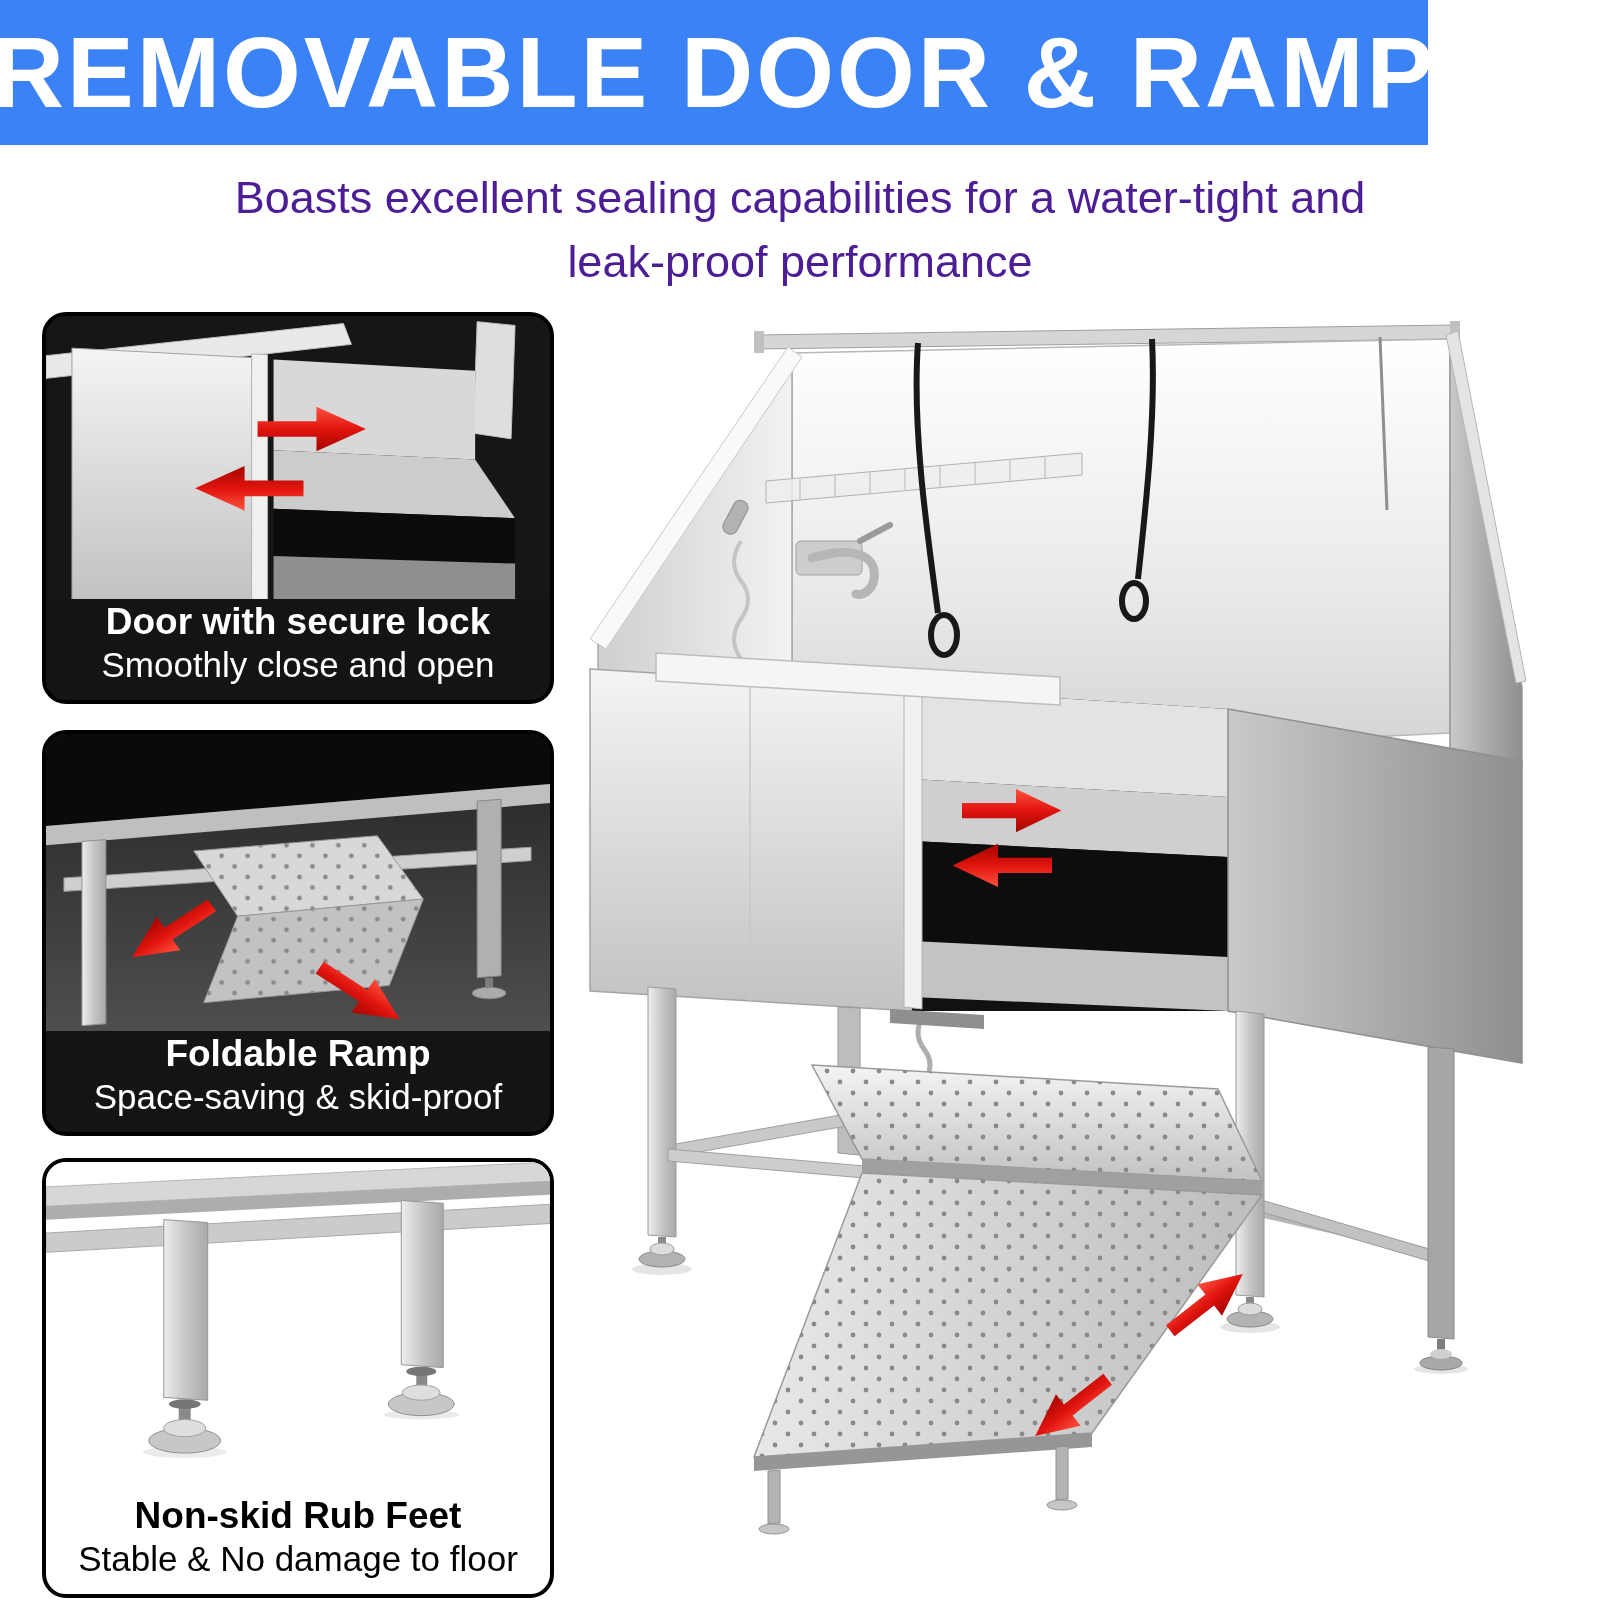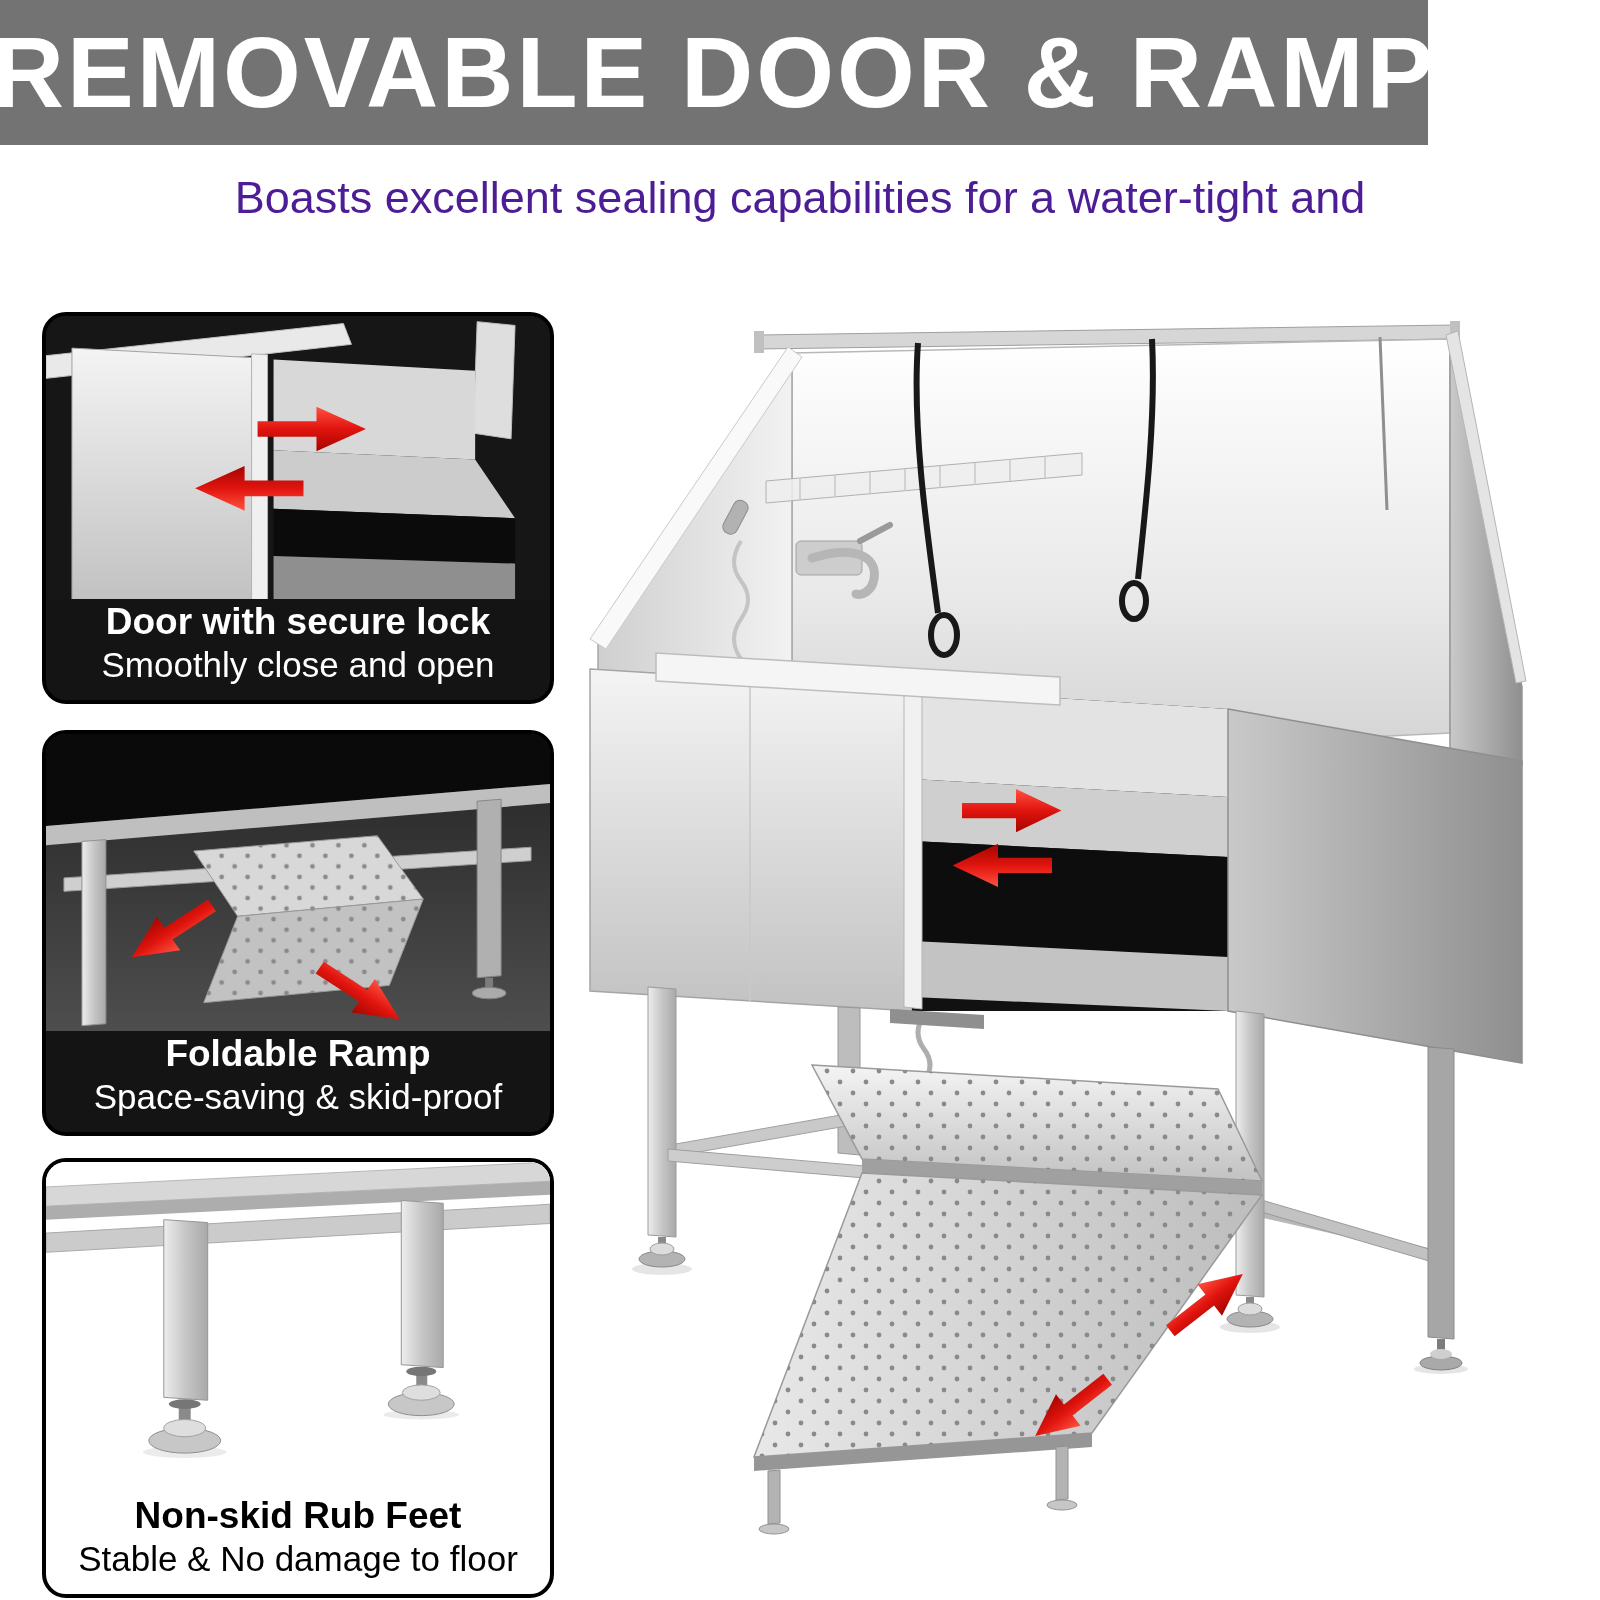--- a/index.html
+++ b/index.html
@@ -2,21 +2,21 @@
 <html><head>
 <meta charset="utf-8">
 <style>
   html,body{margin:0;padding:0;background:#ffffff;}
   .page{
     position:relative;width:1600px;height:1600px;background:#ffffff;
     font-family:"Liberation Sans", sans-serif;overflow:hidden;
   }
   
   .banner{
-    position:absolute;left:0;top:0;width:1428px;height:145px;background:#737373;
+    position:absolute;left:0;top:0;width:1428px;height:145px;background:#3b82f6;
     display:flex;align-items:center;justify-content:center;
   }
   .banner-title{
     margin:0;color:#ffffff;font-size:100px;font-weight:bold;letter-spacing:3px;white-space:nowrap;
   }
   
   .subtitle{
     position:absolute;left:0;top:166px;width:1600px;text-align:center;
     color:#4c1d95;font-size:45px;line-height:1.42;
   }
@@ -93,20 +93,21 @@
 </svg>
 
 <div class="page">
 
   <header class="banner">
     <h1 class="banner-title">REMOVABLE DOOR &amp; RAMP</h1>
   </header>
 
   <div class="subtitle">
     <div>Boasts excellent sealing capabilities for a water-tight and</div>
+    <div>leak-proof performance</div>
   </div>
 
   <section class="callout dark" id="callout-door">
     <div class="callout-photo">
       <svg viewBox="0 0 505 300" preserveAspectRatio="none">
         <rect width="505" height="300" fill="#161616"></rect>
         <polygon points="0,42 298,8 306,30 0,66" fill="#e9e9e9" stroke="#c4c4c4"></polygon>
         <polygon points="432,6 470,10 466,130 428,124" fill="#dedede" stroke="#bdbdbd"></polygon>
         <polygon points="26,34 206,44 206,300 26,300" fill="url(#gSteelV)" stroke="#9f9f9f"></polygon>
         <polygon points="206,40 222,41 222,300 206,300" fill="#f0f0f0" stroke="#b5b5b5"></polygon>

